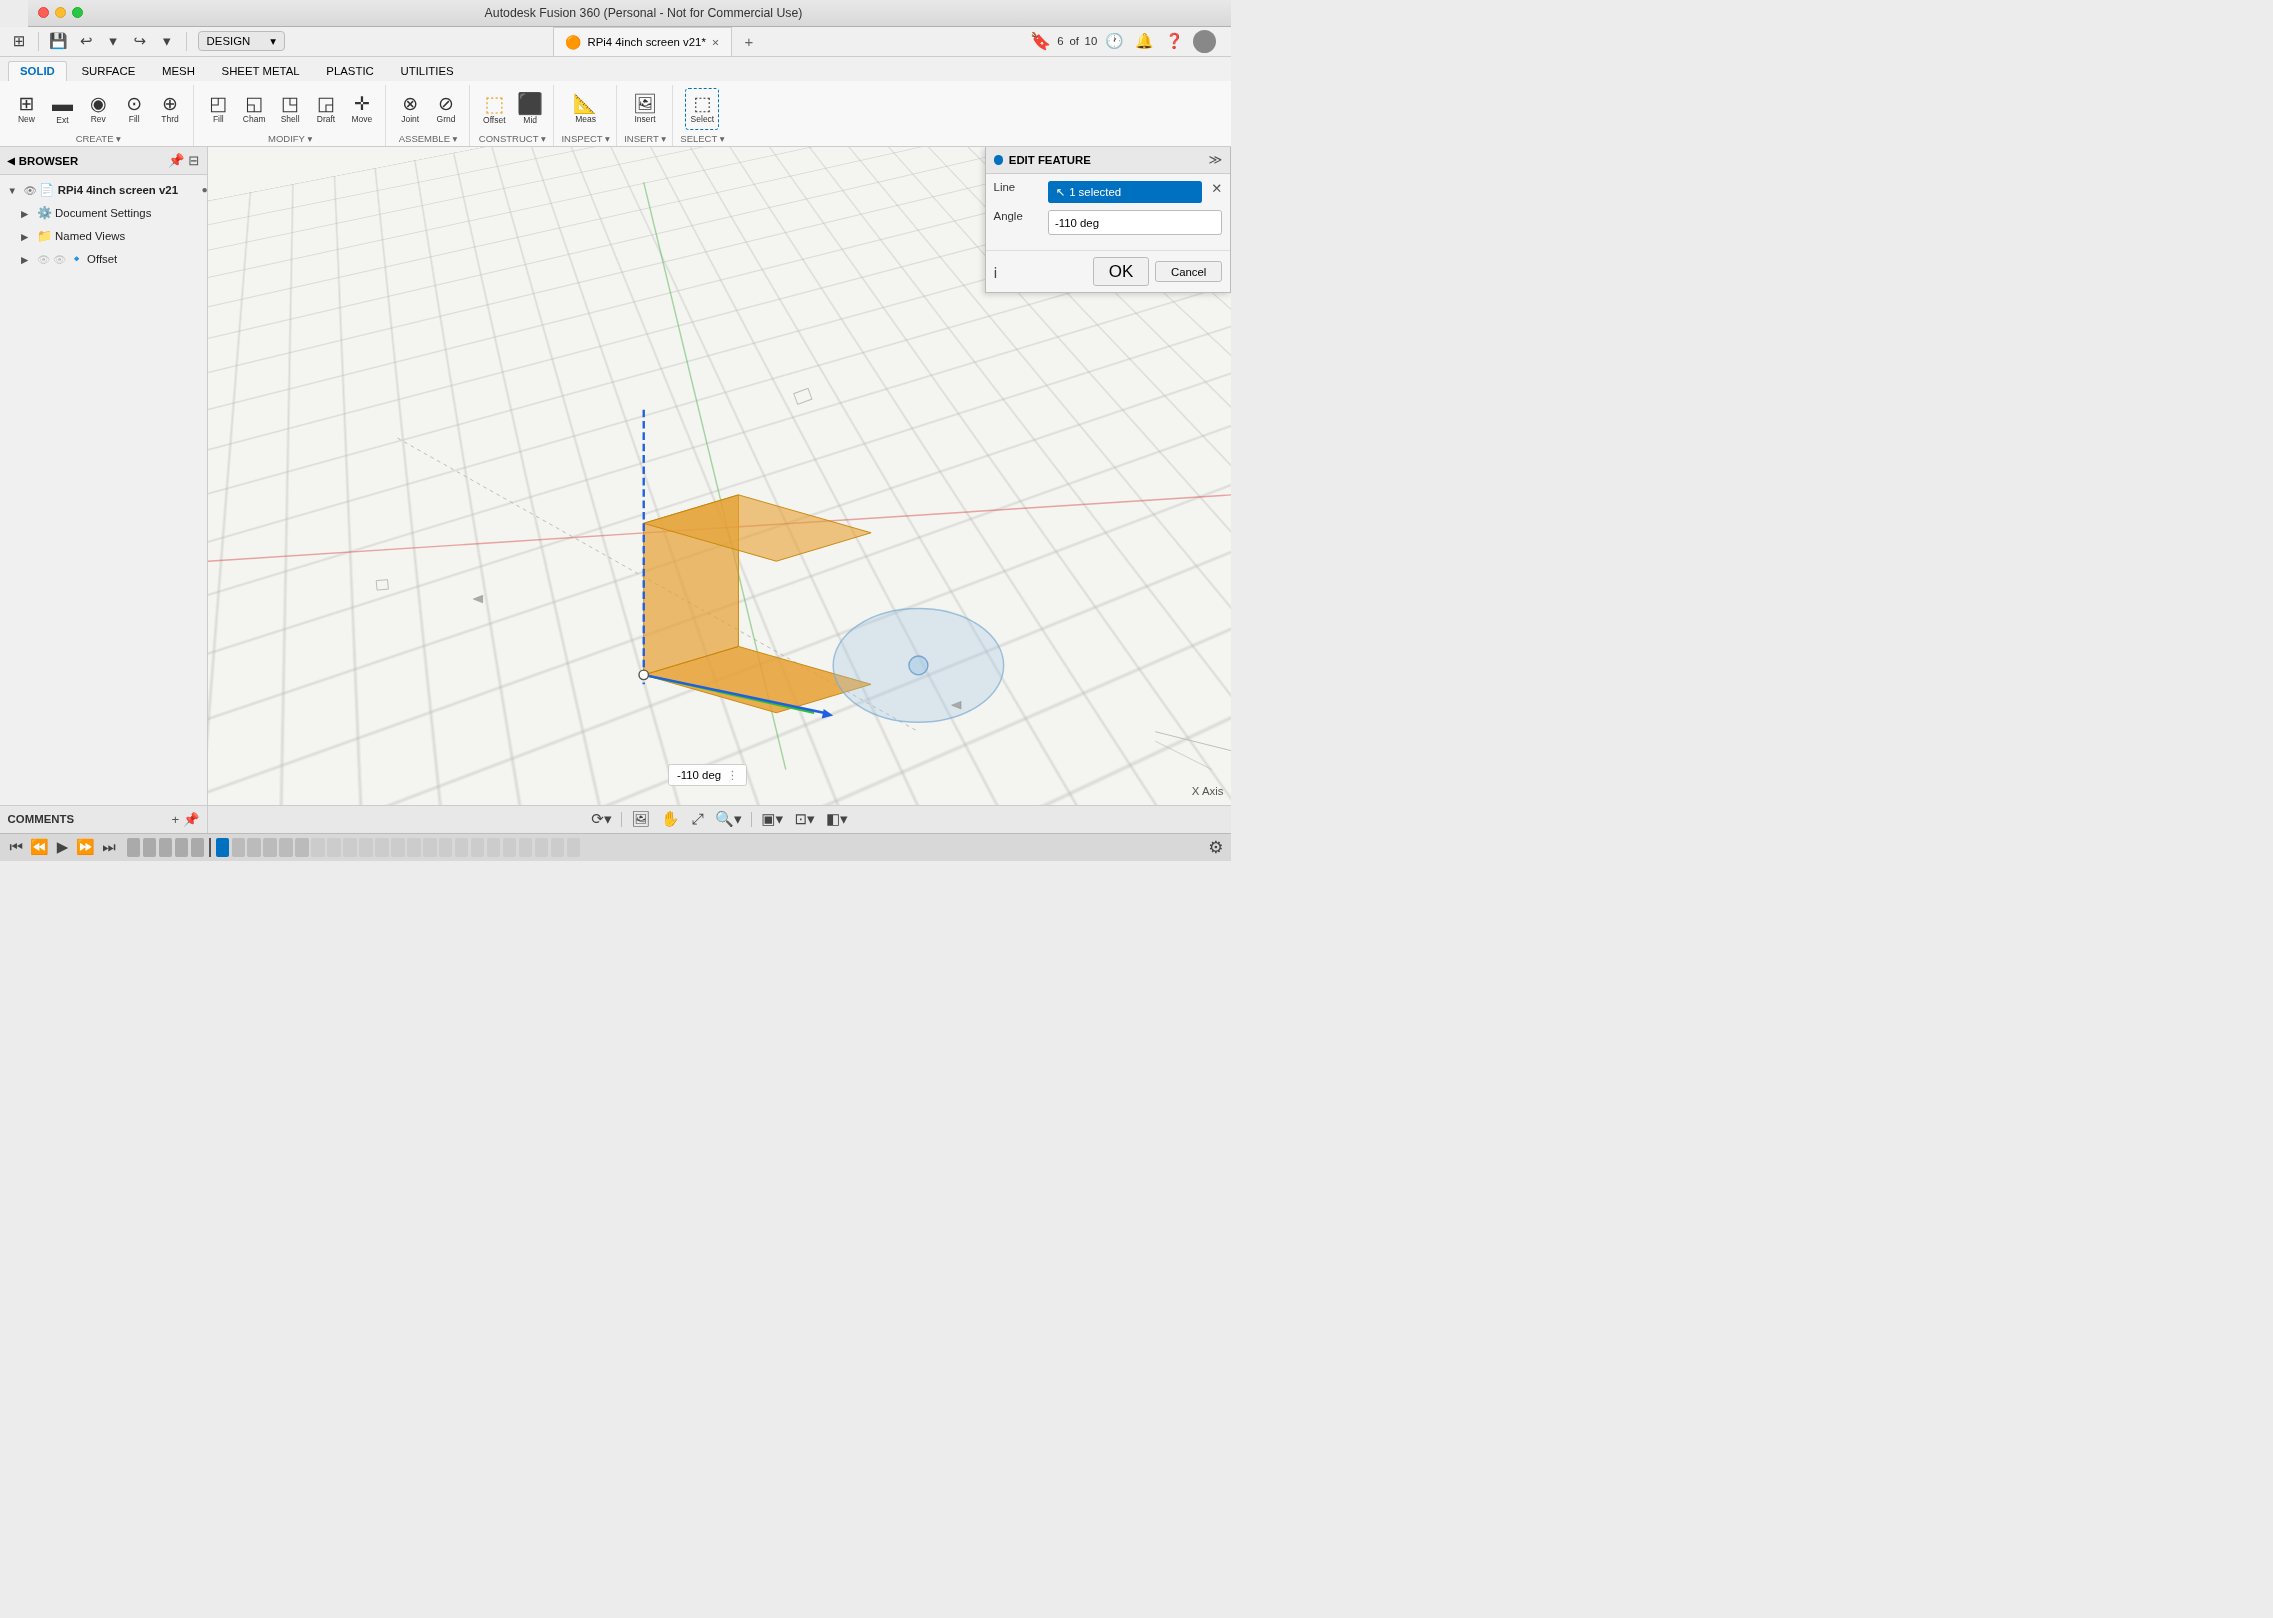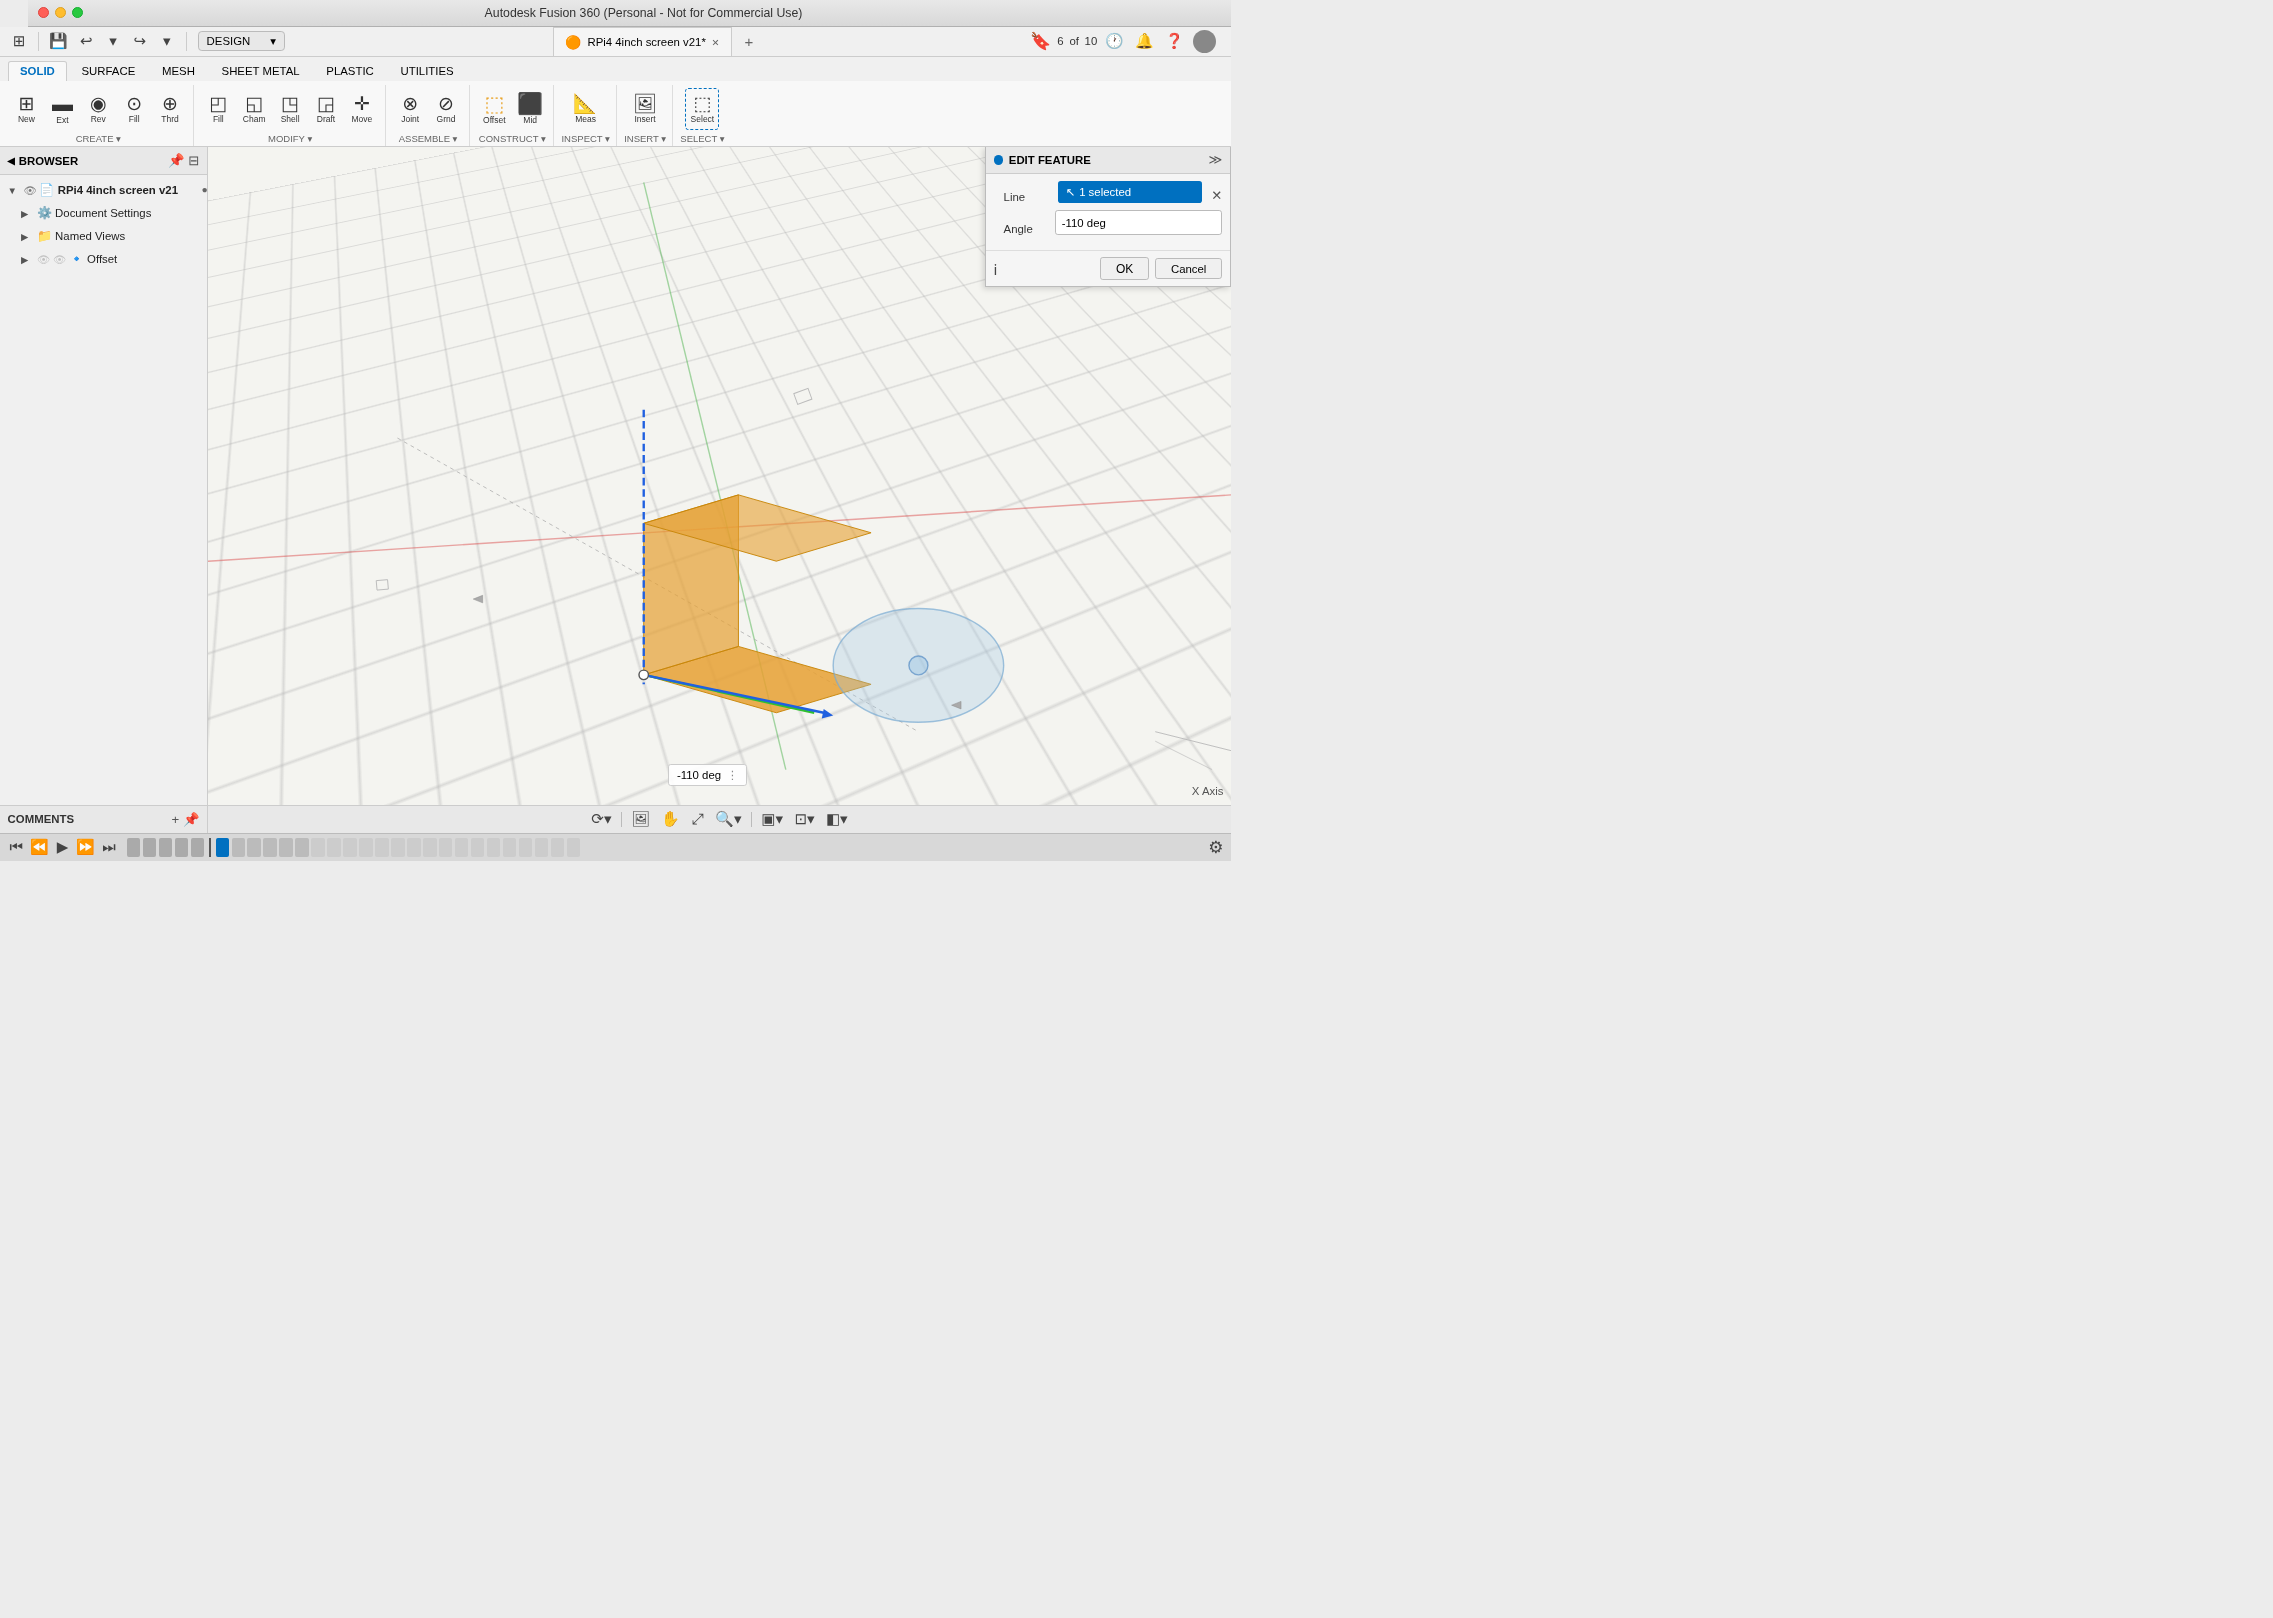--- a/index.html
+++ b/index.html
@@ -353,24 +353,23 @@
       border: none;
       cursor: pointer;
       font-size: 13.2px;
       color: #555;
     }
     #ef-body {
       padding: 7.6px;
     }
     .ef-row {
       display: flex;
-      align-items: flex-end;
+      align-items: flex-start;
       margin-bottom: 7.6px;
       gap: 7.6px;
-      margin-left: 10px;
     }
     .ef-label {
       width: 47px;
       font-size: 11.4px;
       color: #333;
     }
     .ef-selected-btn {
       display: flex;
       align-items: center;
       gap: 3.8px;
@@ -412,21 +411,21 @@
       border: none;
       cursor: pointer;
       font-size: 15px;
       color: #444;
     }
     .ef-ok-btn {
       padding: 3.8px 15px;
       background: #f0f0f0;
       border: 0.9px solid #bbb;
       border-radius: 2.8px;
-      font-size: 12px;
+      font-size: 17px;
       cursor: pointer;
       margin-left: auto;
     }
     .ef-cancel-btn {
       padding: 3.8px 15px;
       background: #f0f0f0;
       border: 0.9px solid #bbb;
       border-radius: 2.8px;
       font-size: 11.4px;
       cursor: pointer;

